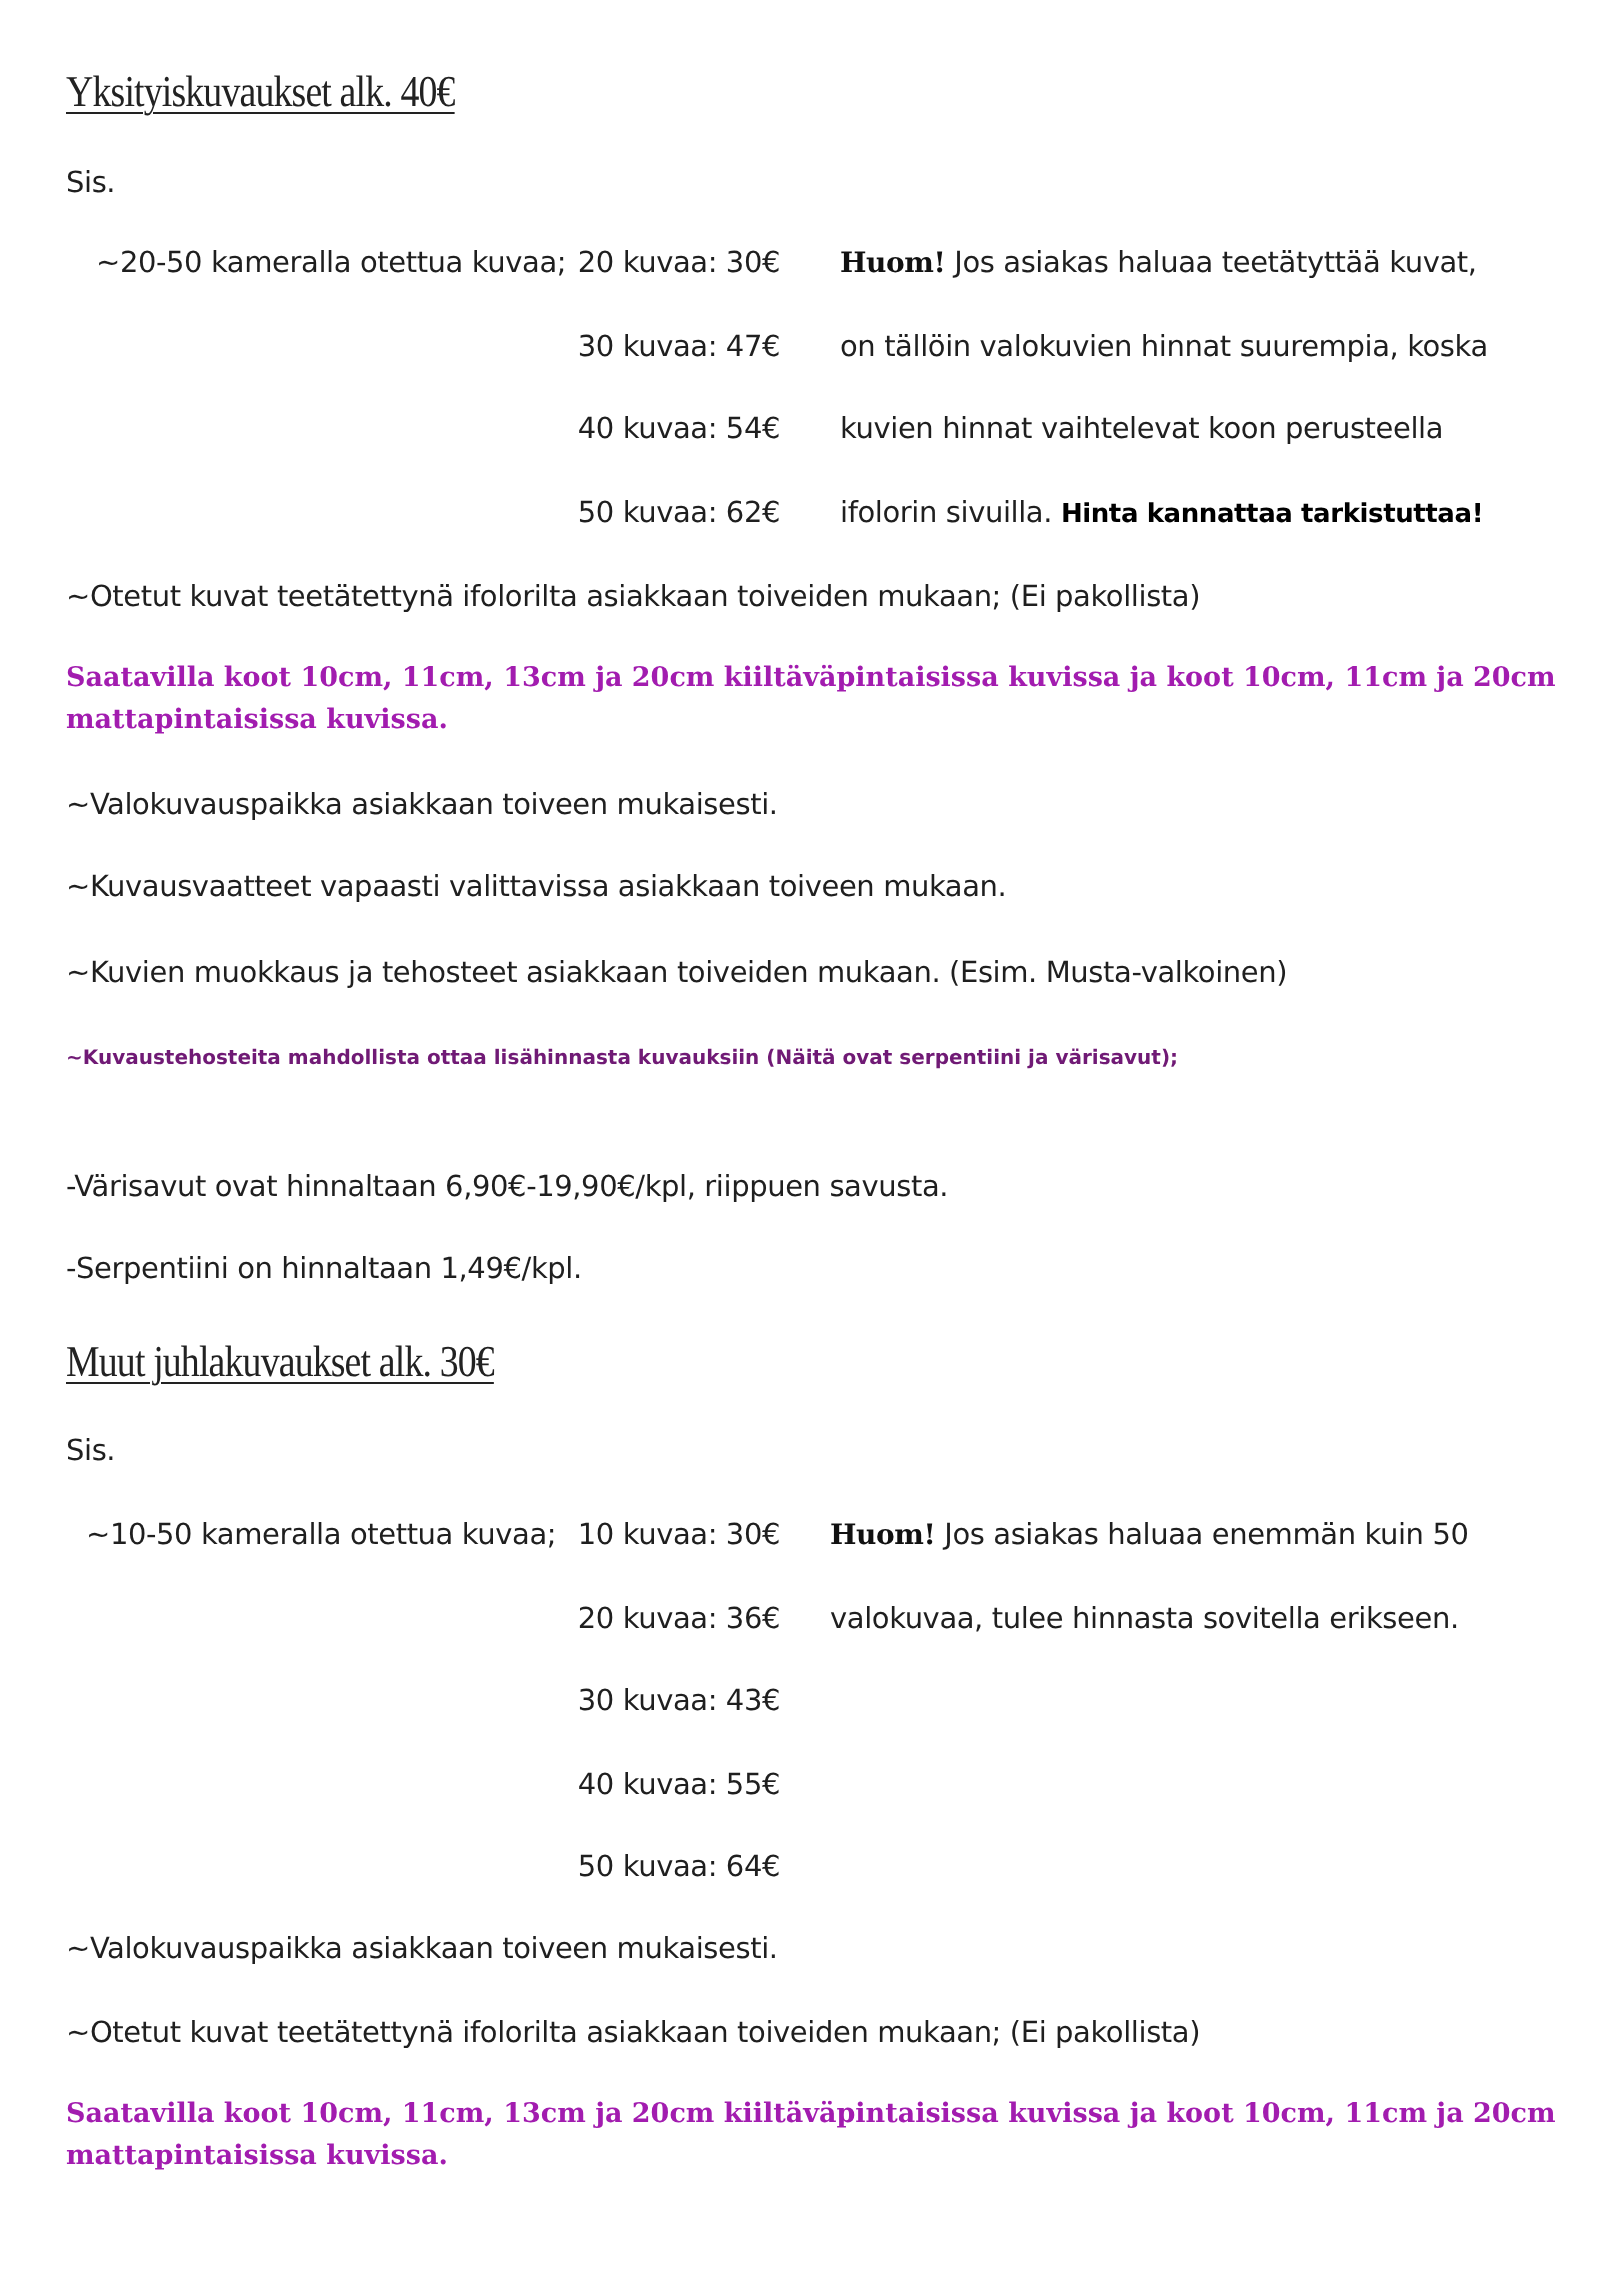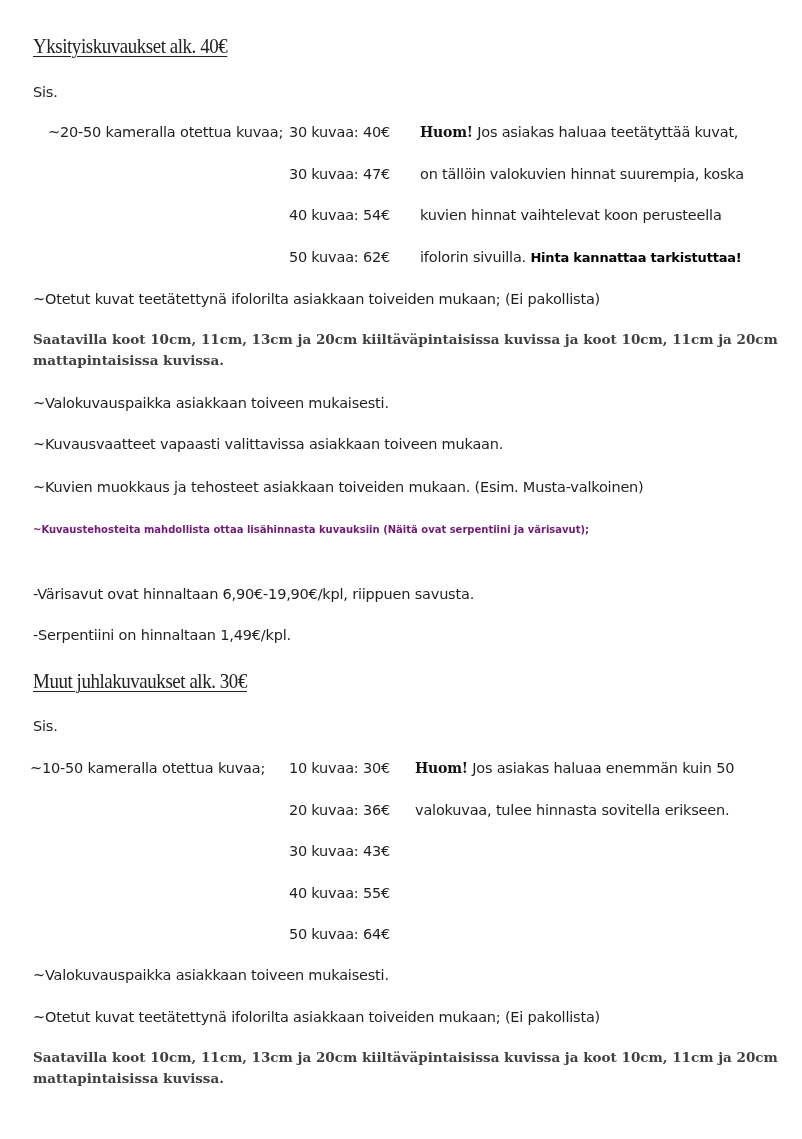--- a/index.html
+++ b/index.html
@@ -24,21 +24,21 @@
   }
   .txt { font-size: 14.5px; letter-spacing: -0.2px; }
   .right { text-align: right; }
   .serif-bold {
     font-family: "DejaVu Serif", "Liberation Serif", serif;
     font-weight: bold;
     font-size: 13.5px;
     line-height: 21px;
     white-space: normal;
     width: 745px;
-    color: #404040;
+    color: #a21caf;
   }
   .sans-bold {
     font-weight: bold;
     font-size: 10px;
     line-height: 22px;
     white-space: normal;
     width: 745px;
     color: #701a75;
   }
   .huom { font-family: "DejaVu Serif", "Liberation Serif", serif; font-weight: bold; font-size: 14px; color: #111; }
@@ -46,21 +46,21 @@
 </style>
 </head>
 <body>
 
 <div class="page">
 
   <div class="abs heading" style="left:33px; top:33px;">Yksityiskuvaukset alk. 40€</div>
   <div class="abs txt" style="left:33px; top:84px;">Sis.</div>
 
   <div class="abs txt" style="left:33px; top:124px;margin-left:15px;">~20-50 kameralla otettua kuvaa;</div>
-  <div class="abs txt right" style="left:250px; width:140px; top:124px;">30 kuvaa: 40€</div>
+  <div class="abs txt right" style="left:250px; width:140px; top:124px;">20 kuvaa: 30€</div>
   <div class="abs txt right" style="left:250px; width:140px; top:166px;">30 kuvaa: 47€</div>
   <div class="abs txt right" style="left:250px; width:140px; top:207px;">40 kuvaa: 54€</div>
   <div class="abs txt right" style="left:250px; width:140px; top:249px;">50 kuvaa: 62€</div>
 
   <div class="abs txt" style="left:420px; top:124px;"><span class="huom">Huom!</span><span> Jos asiakas haluaa teetätyttää kuvat,</span></div>
   <div class="abs txt" style="left:420px; top:166px;">on tällöin valokuvien hinnat suurempia, koska</div>
   <div class="abs txt" style="left:420px; top:207px;">kuvien hinnat vaihtelevat koon perusteella</div>
   <div class="abs txt" style="left:420px; top:249px;"><span>ifolorin sivuilla. </span><span class="bold-inline">Hinta kannattaa tarkistuttaa!</span></div>
 
   <div class="abs txt" style="left:33px; top:291px;">~Otetut kuvat teetätettynä ifolorilta asiakkaan toiveiden mukaan; (Ei pakollista)</div>
@@ -70,21 +70,21 @@
   <div class="abs txt" style="left:33px; top:479px;">~Kuvien muokkaus ja tehosteet asiakkaan toiveiden mukaan. (Esim. Musta-valkoinen)</div>
   <div class="abs txt" style="left:33px; top:436px;">~Kuvausvaatteet vapaasti valittavissa asiakkaan toiveen mukaan.</div>
   <div class="abs sans-bold" style="left:33px; top:519px;">~Kuvaustehosteita mahdollista ottaa lisähinnasta kuvauksiin (Näitä ovat serpentiini ja värisavut);</div>
 
   <div class="abs txt" style="left:33px; top:586px;">-Värisavut ovat hinnaltaan 6,90€-19,90€/kpl, riippuen savusta.</div>
   <div class="abs txt" style="left:33px; top:627px;">-Serpentiini on hinnaltaan 1,49€/kpl.</div>
 
   <div class="abs heading" style="left:33px; top:668px;">Muut juhlakuvaukset alk. 30€</div>
   <div class="abs txt" style="left:33px; top:718px;">Sis.</div>
 
-  <div class="abs txt" style="left:30px; top:760px;">~10-50 kameralla otettua kuvaa;</div>
+  <div class="abs txt" style="left:43px; top:760px;">~10-50 kameralla otettua kuvaa;</div>
   <div class="abs txt right" style="left:250px; width:140px; top:760px;">10 kuvaa: 30€</div>
   <div class="abs txt right" style="left:250px; width:140px; top:802px;">20 kuvaa: 36€</div>
   <div class="abs txt right" style="left:250px; width:140px; top:843px;">30 kuvaa: 43€</div>
   <div class="abs txt right" style="left:250px; width:140px; top:885px;">40 kuvaa: 55€</div>
   <div class="abs txt right" style="left:250px; width:140px; top:926px;">50 kuvaa: 64€</div>
 
   <div class="abs txt" style="left:415px; top:760px;"><span class="huom">Huom!</span><span> Jos asiakas haluaa enemmän kuin 50</span></div>
   <div class="abs txt" style="left:415px; top:802px;">valokuvaa, tulee hinnasta sovitella erikseen.</div>
 
   <div class="abs txt" style="left:33px; top:967px;">~Valokuvauspaikka asiakkaan toiveen mukaisesti.</div>

